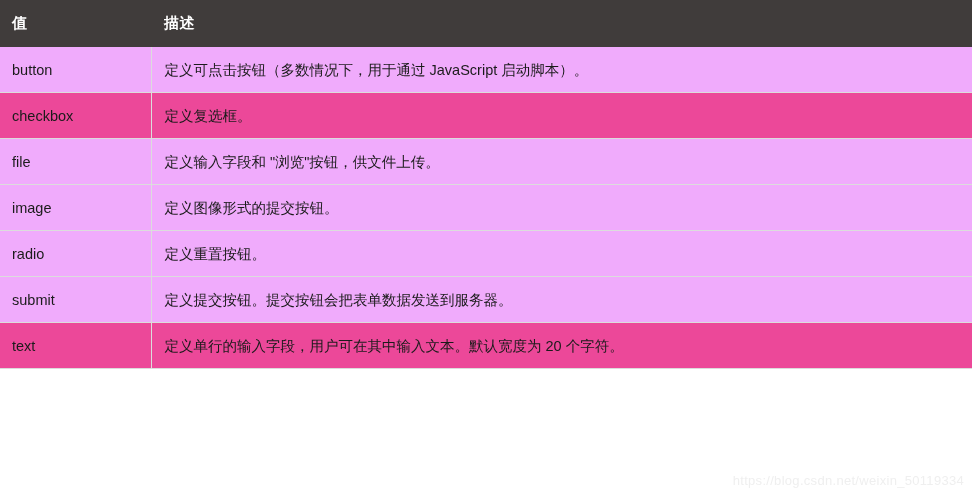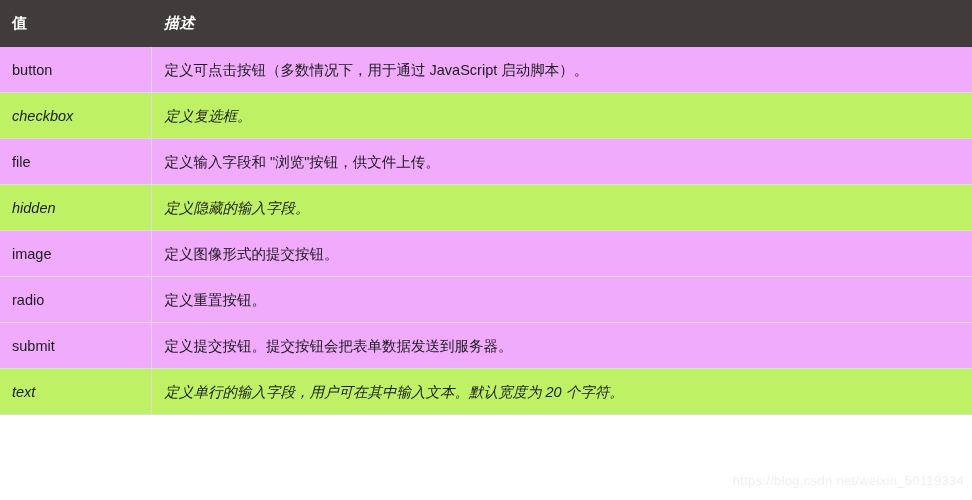--- a/index.html
+++ b/index.html
@@ -36,21 +36,20 @@
     font-weight: bold;
     font-size: 15px;
     text-align: left;
     padding: 13px 0 14px 12px;
     border: none;
     line-height: 20px;
     letter-spacing: 0.5px;
   }
   thead th.th-desc {
     padding-left: 13px;
-    font-style: italic;
   }
 
   tbody td {
     font-size: 14.5px;
     color: #1b1b1b;
     line-height: 20px;
     padding: 12px 8px 12px 12px;
     border-bottom: 1px solid #dcdcdc;
     border-right: 1px solid #dcdcdc;
     height: 21px;
@@ -58,22 +57,21 @@
     background: #f0abfc;
     white-space: nowrap;
     overflow: hidden;
   }
   tbody td.cell-desc {
     border-right: 1px solid #dcdcdc;
     padding-left: 13px;
     margin-top: 38px;
   }
   tbody tr.striped td {
-    background: #bef264;
-    font-style: italic;
+    background: #ec4899;
   }
   tbody td.cell-value {
     font-size: 14.5px;
   }
 
   .watermark {
     position: absolute;
     right: 8px;
     bottom: 12px;
     font-size: 13px;
@@ -106,24 +104,20 @@
           <td class="cell-desc">定义可点击按钮（多数情况下，用于通过 JavaScript 启动脚本）。</td>
         </tr>
         <tr class="striped">
           <td class="cell-value">checkbox</td>
           <td class="cell-desc">定义复选框。</td>
         </tr>
         <tr>
           <td class="cell-value">file</td>
           <td class="cell-desc">定义输入字段和 "浏览"按钮，供文件上传。</td>
         </tr>
-        <tr class="striped">
-          <td class="cell-value">hidden</td>
-          <td class="cell-desc">定义隐藏的输入字段。</td>
-        </tr>
         <tr>
           <td class="cell-value">image</td>
           <td class="cell-desc">定义图像形式的提交按钮。</td>
         </tr>
         <tr>
           <td class="cell-value">radio</td>
           <td class="cell-desc">定义重置按钮。</td>
         </tr>
         <tr>
           <td class="cell-value">submit</td>

